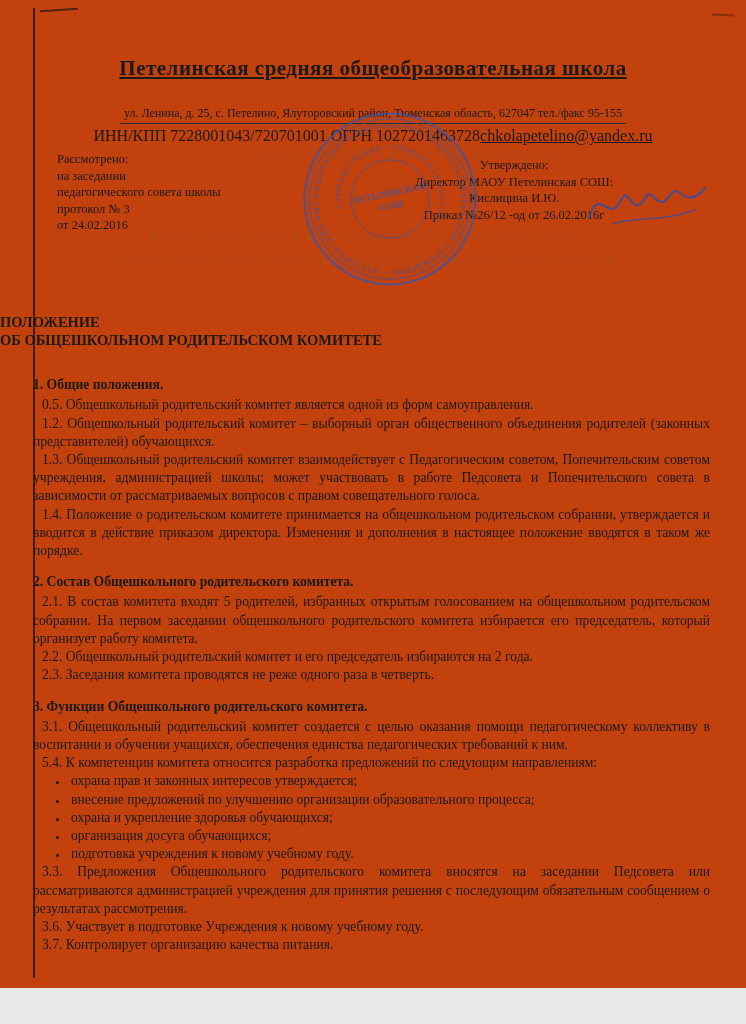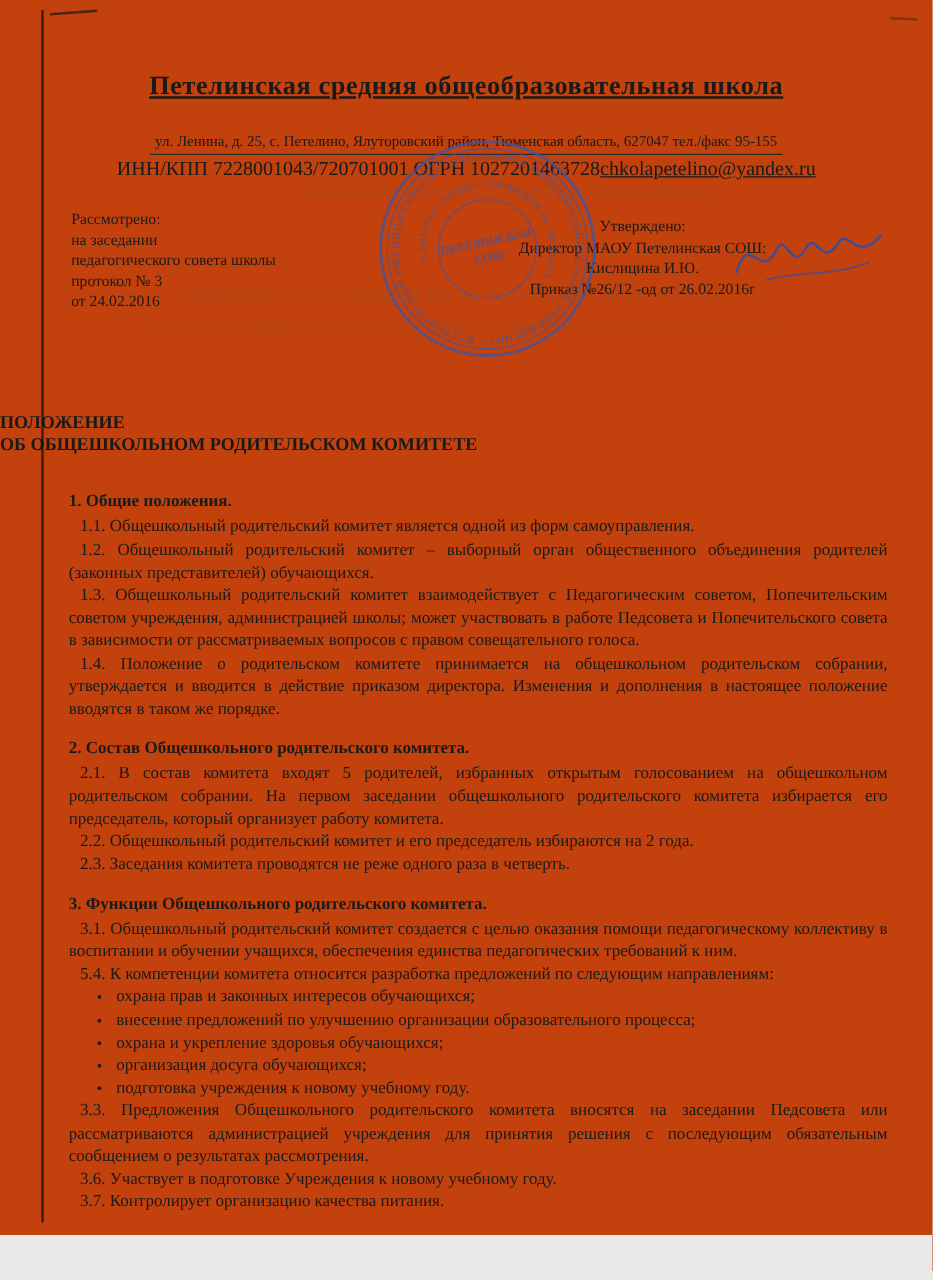--- a/index.html
+++ b/index.html
@@ -20,29 +20,29 @@
   .tick-right{position:absolute;left:712px;top:14px;width:22px;height:2px;background:rgba(20,20,20,.35);transform:rotate(3deg);}
   .ghost{position:absolute;height:9px;filter:blur(1.6px);opacity:.45;
     background:repeating-linear-gradient(90deg, rgba(110,110,110,.22) 0 7px, transparent 7px 12px);}
   
   .letterhead{padding-top:56px;text-align:center;}
   .school-name{font-size:21px;font-weight:bold;text-decoration:underline;letter-spacing:.5px;}
   .address{display:inline-block;font-size:12px;margin-top:7px;padding:0 4px 2px 4px;border-bottom:1.5px solid #2b2b2b;}
   .requisites{font-size:16px;margin-top:3px;}
   .requisites .email{text-decoration:underline;color:#1a1a1a;}
   
-  .approvals{position:relative;height:150px;margin-top:16px;font-size:12.5px;line-height:1.32;}
+  .approvals{position:relative;height:150px;font-size:12.5px;line-height:1.32;}
   .reviewed{position:absolute;left:57px;top:6px;}
   .approved{position:absolute;left:415px;top:12px;text-align:center;}
   
   .stamp{position:absolute;left:301px;top:110px;width:178px;height:178px;opacity:.78;transform:rotate(-12deg);pointer-events:none;}
   .signature{position:absolute;left:583px;top:176px;width:130px;height:58px;pointer-events:none;}
   
   .doc-title{margin-top:18px;font-weight:bold;font-size:14.5px;line-height:1.25;}
-  .body-text{padding:14px 36px 0 55px;font-size:13.6px;line-height:1.34;text-align:justify;}
+  .body-text{padding:14px 36px 0 33px;font-size:13.6px;line-height:1.34;text-align:justify;}
   .body-text h3{font-size:13.6px;font-weight:bold;margin:13px 0 2px 0;text-align:left;}
   .body-text p{margin:0;text-indent:9px;}
   .body-text ul{margin:0 0 0 14px;padding-left:22px;}
   .body-text li{margin:0;padding-left:2px;}
   .body-text li::marker{font-size:11px;}
 </style>
 </head>
 <body>
 
 <div class="page">
@@ -104,39 +104,39 @@
 
   <div class="doc-title">
     <div>ПОЛОЖЕНИЕ</div>
     <div>ОБ ОБЩЕШКОЛЬНОМ РОДИТЕЛЬСКОМ КОМИТЕТЕ</div>
   </div>
 
   <main class="body-text">
 
     <section>
       <h3>1. Общие положения.</h3>
-      <p>1.1. Общешкольный родительский комитет является одной из форм самоуправления.</p>
+      <p>0.5. Общешкольный родительский комитет является одной из форм самоуправления.</p>
       <p>1.2. Общешкольный родительский комитет – выборный орган общественного объединения родителей (законных представителей) обучающихся.</p>
       <p>1.3. Общешкольный родительский комитет взаимодействует с Педагогическим советом, Попечительским советом учреждения, администрацией школы;  может участвовать в работе Педсовета и Попечительского совета в зависимости от рассматриваемых вопросов с правом совещательного голоса.</p>
       <p>1.4. Положение о родительском комитете принимается на общешкольном родительском собрании, утверждается и вводится в действие приказом директора. Изменения и дополнения в настоящее положение вводятся в таком же порядке.</p>
     </section>
 
     <section>
       <h3>2. Состав Общешкольного родительского комитета.</h3>
       <p>2.1. В состав комитета входят 5 родителей, избранных открытым голосованием на общешкольном родительском собрании. На первом заседании общешкольного родительского комитета избирается его председатель, который организует работу комитета.</p>
       <p>2.2. Общешкольный родительский комитет и его председатель избираются на 2 года.</p>
       <p>2.3. Заседания комитета проводятся не реже одного раза в четверть.</p>
     </section>
 
     <section>
       <h3>3. Функции Общешкольного родительского комитета.</h3>
       <p>3.1. Общешкольный родительский комитет создается с целью оказания помощи педагогическому коллективу в воспитании   и обучении учащихся, обеспечения единства педагогических требований к ним.</p>
       <p>5.4. К компетенции комитета относится разработка предложений по следующим направлениям:</p>
       <ul>
-        <li>охрана прав и законных интересов обучающихся;</li>
+        <li>охрана прав и законных интересов утверждается;</li>
         <li>внесение  предложений по улучшению организации образовательного процесса;</li>
         <li>охрана и укрепление здоровья обучающихся;</li>
         <li>организация досуга обучающихся;</li>
         <li>подготовка учреждения к новому учебному году.</li>
       </ul>
       <p>3.3. Предложения Общешкольного родительского комитета вносятся на заседании Педсовета или рассматриваются администрацией учреждения для принятия решения с последующим обязательным сообщением о результатах рассмотрения.</p>
       <p>3.6. Участвует в подготовке Учреждения к новому учебному году.</p>
       <p>3.7. Контролирует организацию качества питания.</p>
     </section>
 

